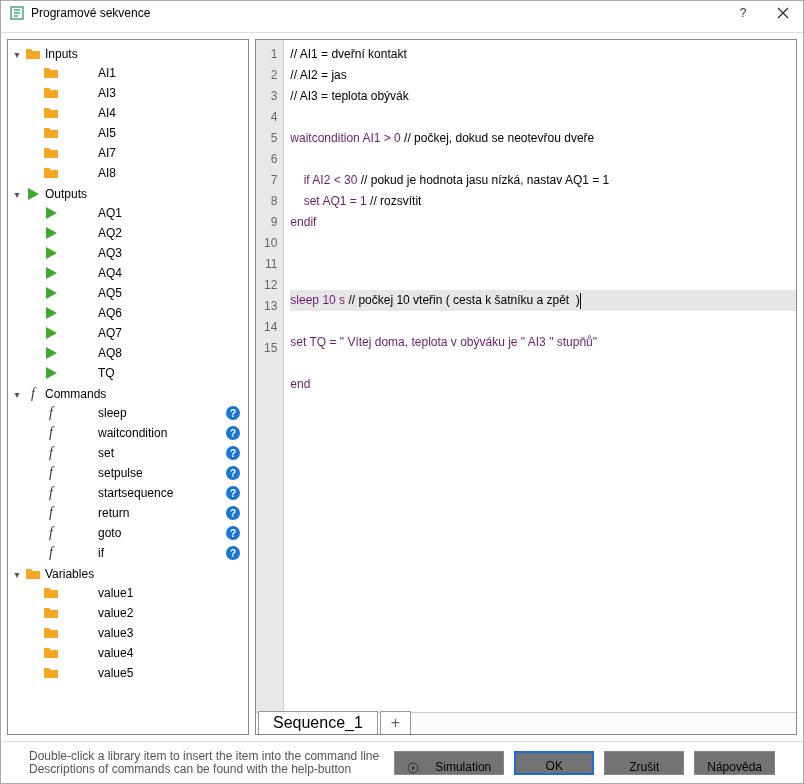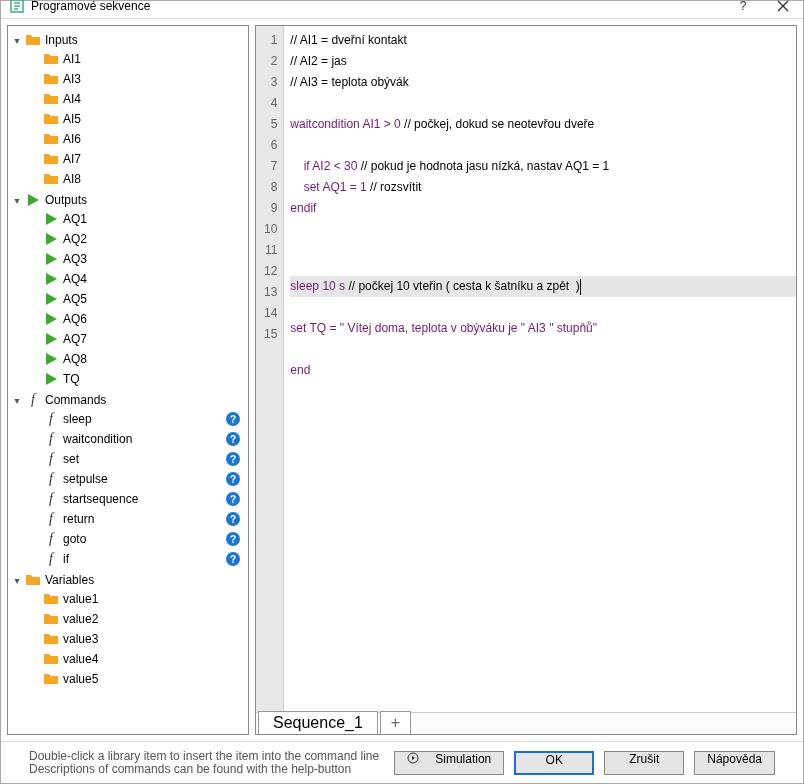--- a/index.html
+++ b/index.html
@@ -1,32 +1,32 @@
 <!DOCTYPE html>
 <html><head>
 <meta charset="utf-8">
 <style>
   * { box-sizing: border-box; font-family: "Segoe UI", Tahoma, sans-serif; font-size: 12px; }
   body { margin: 0; background: #fff; }
   .window { width: 804px; height: 784px; border: 1px solid #aaa; display: flex; flex-direction: column; background:#fff; }
-  .titlebar { height: 18px; display: flex; align-items: center; padding: 0 0 8px 8px; border-bottom: 1px solid #ddd; }
+  .titlebar { height: 32px; display: flex; align-items: center; padding: 0 0 8px 8px; border-bottom: 1px solid #ddd; }
   .titlebar .title { flex: 1; }
   .titlebar .tbtn { width: 40px; height: 28px; display:flex; align-items:center; justify-content:center; color:#333; }
   .titlebar .app-icon { width:16px; height:16px; margin-right:6px; display:inline-block; position:relative; }
   .titlebar .app-icon svg { width:16px; height:16px; }
   .body { flex:1; display:flex; padding: 6px; gap:6px; min-height:0; }
   .sidebar { width: 242px; border:1px solid #888; overflow:auto; padding:4px 2px; background:#fff; }
   .tree ul { list-style:none; margin:0; padding:0; }
   .tree li { padding: 1px 0 1px 0; white-space:nowrap; }
   .tree .row { display:flex; align-items:center; height:18px; padding-left:0; }
   .tree .toggle { width:14px; text-align:center; color:#555; font-size:10px; cursor:pointer; user-select:none; }
   .tree .icon { width:16px; height:16px; display:inline-flex; align-items:center; justify-content:center; margin:0 4px 0 1px; }
   .tree .lbl { }
   .tree .children { padding-left: 32px; }
-  .tree .children .row { padding-left:0; }
+  .tree .children .row { padding-left:0;gap:35px; }
   .help { margin-left:auto; margin-right:6px; width:14px; height:14px; border-radius:50%; background:#1976d2; color:#fff; display:flex; align-items:center; justify-content:center; font-size:10px; font-weight:bold; cursor:pointer; }
   
   .folder svg { fill:#f5a623; }
   .play svg { fill:#3fa82f; }
   .fn { font-family:"Cambria Math","Times New Roman",serif; font-style:italic; font-size:14px; color:#333; width:16px; text-align:center; }
   .editor-wrap { flex:1; display:flex; flex-direction:column; min-width:0; }
   .editor-border { flex:1; border:1px solid #888; display:flex; flex-direction:column; min-height:0; }
   .code { flex:1; display:flex; font-family:"Segoe UI",Tahoma,sans-serif; font-size:14px; overflow:auto; }
   .gutter { background:#e8e8e8; border-right:1px solid #ccc; padding:4px 6px 4px 8px; text-align:right; color:#666; user-select:none; }
   .gutter div { height:21px; line-height:21px; }
@@ -34,21 +34,21 @@
   .codebody .line { height:21px; line-height:21px; white-space:pre; }
   .line.highlight { background:#e6e6e6;margin-top:36px; }
   .comment { color:#000000; }
   .kw { color:#701a75; }
   .cursor { border-right:1px solid #000; display:inline-block; height:16px; vertical-align:middle; }
   .tabs { height:22px; display:flex; align-items:flex-end; border-top:1px solid #ccc; padding-left:2px; background:#fcfcfc; }
   .tab { border:1px solid #999; border-bottom:none; padding:2px 14px 2px 14px; font-size:16px; background:#fff; margin-right:2px; cursor:pointer; }
   .tab.add { padding:2px 10px; color:#666; }
   .footer { height:42px; border-top:1px solid #ddd; display:flex; align-items:center; padding:0 28px; gap:10px; }
   .hint { flex:1; font-size:11px; color:#555; line-height:13px; }
-  .btn { min-width:80px; height:24px; border:1px solid #888; background:#e5e5e5; display:flex; align-items:flex-start; justify-content:center; gap:16px; cursor:pointer; padding:0 12px; }
+  .btn { min-width:80px; height:24px; border:1px solid #888; background:#737373; display:flex; align-items:flex-end; justify-content:center; gap:16px; cursor:pointer; padding:0 12px; }
   .btn.primary { border:2px solid #1a6fd6; }
   .btn .picon { width:12px; height:12px; }
 </style>
 </head>
 <body>
 
 <div class="window">
 
   <div class="titlebar">
     <span class="app-icon">
@@ -113,30 +113,20 @@
                   </div>
                 </li>
                 <li>
                   <div class="row">
                     <span class="icon folder">
                       <svg viewBox="0 0 16 16">
                         <path d="M1 3h5l2 2h7v8H1z"></path>
                       </svg>
                     </span>
                     <span class="lbl">AI5</span>
-                  </div>
-                </li>
-                <li>
-                  <div class="row">
-                    <span class="icon folder">
-                      <svg viewBox="0 0 16 16">
-                        <path d="M1 3h5l2 2h7v8H1z"></path>
-                      </svg>
-                    </span>
-                    <span class="lbl">AI6</span>
                   </div>
                 </li>
                 <li>
                   <div class="row">
                     <span class="icon folder">
                       <svg viewBox="0 0 16 16">
                         <path d="M1 3h5l2 2h7v8H1z"></path>
                       </svg>
                     </span>
                     <span class="lbl">AI7</span>

